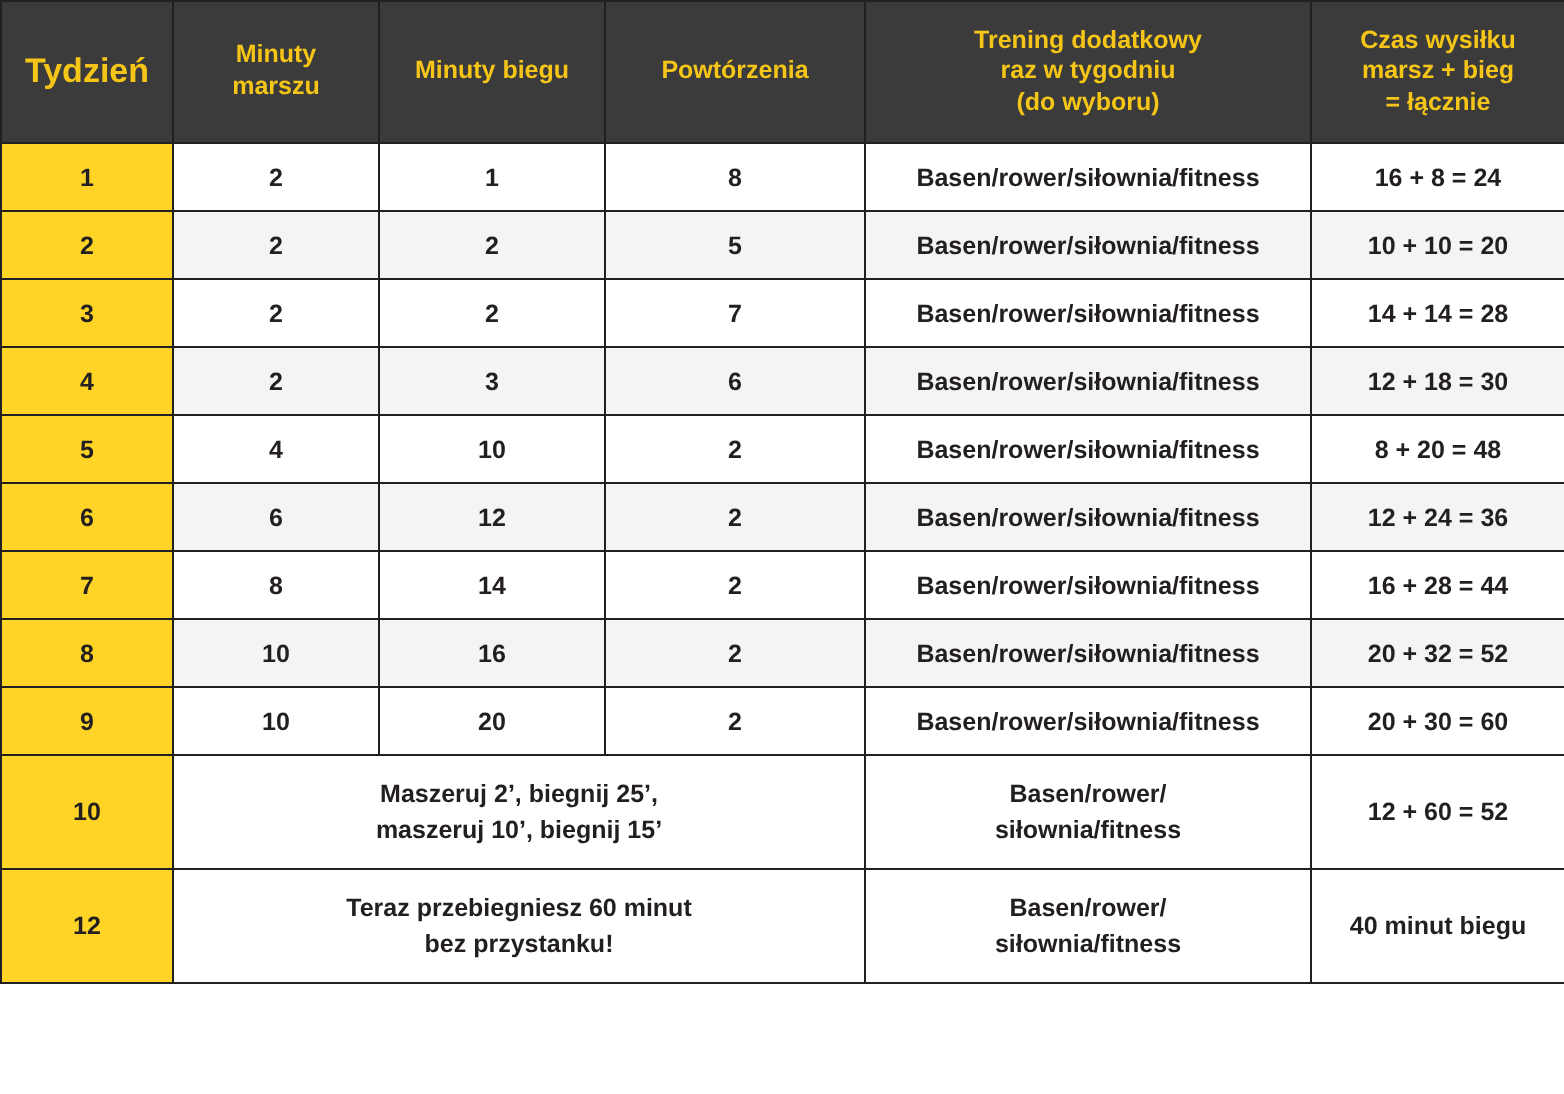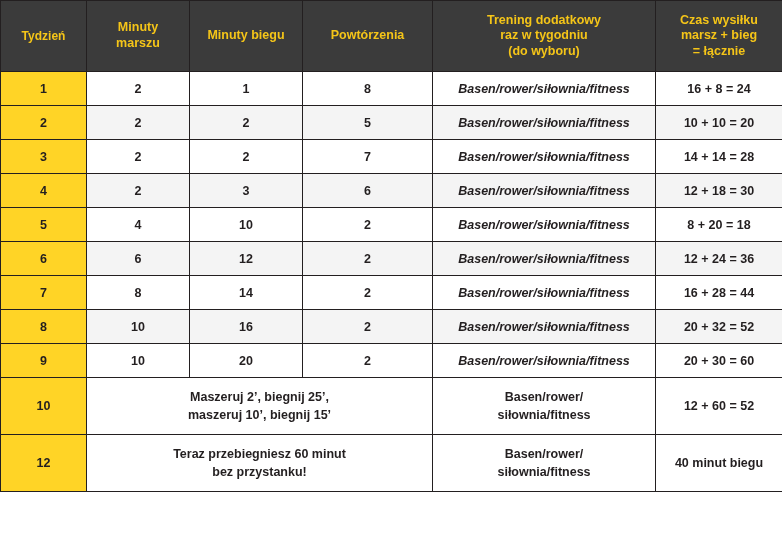--- a/index.html
+++ b/index.html
@@ -27,39 +27,38 @@
   }
   
   thead th {
     background: #3b3b3b;
     color: #f5c518;
     font-size: 12.5px;
     line-height: 1.25;
     height: 70px;
     padding: 4px 6px;
   }
-  thead th.hdr-week { font-size: 12px; margin-left: 48px; }
+  thead th.hdr-week { font-size: 17px; margin-left: 48px; }
   
   td.week {
     background: #ffd426;
     color: #231f20;
     font-size: 12.5px;
     height: 33px;
   }
   td.cell {
     background: #ffffff;
     color: #231f20;
     font-size: 12.5px;
   }
   td.cell.alt {
     background: #f4f4f4;
   }
   td.extra {
     font-size: 12.5px;
-    font-style: italic;
   }
   
   tr.block td {
     height: 56px;
     font-size: 12.5px;
     line-height: 1.45;
   }
   tr.block td.week {
     height: 56px;
   }
@@ -148,21 +147,21 @@
       <td class="cell alt extra">Basen/rower/siłownia/fitness</td>
       <td class="cell alt">12 + 18 = 30</td>
     </tr>
 
     <tr>
       <td class="week">5</td>
       <td class="cell">4</td>
       <td class="cell">10</td>
       <td class="cell">2</td>
       <td class="cell extra">Basen/rower/siłownia/fitness</td>
-      <td class="cell">8 + 20 = 18</td>
+      <td class="cell">8 + 20 = 48</td>
     </tr>
 
     <tr>
       <td class="week">6</td>
       <td class="cell alt">6</td>
       <td class="cell alt">12</td>
       <td class="cell alt">2</td>
       <td class="cell alt extra">Basen/rower/siłownia/fitness</td>
       <td class="cell alt">12 + 24 = 36</td>
     </tr>

